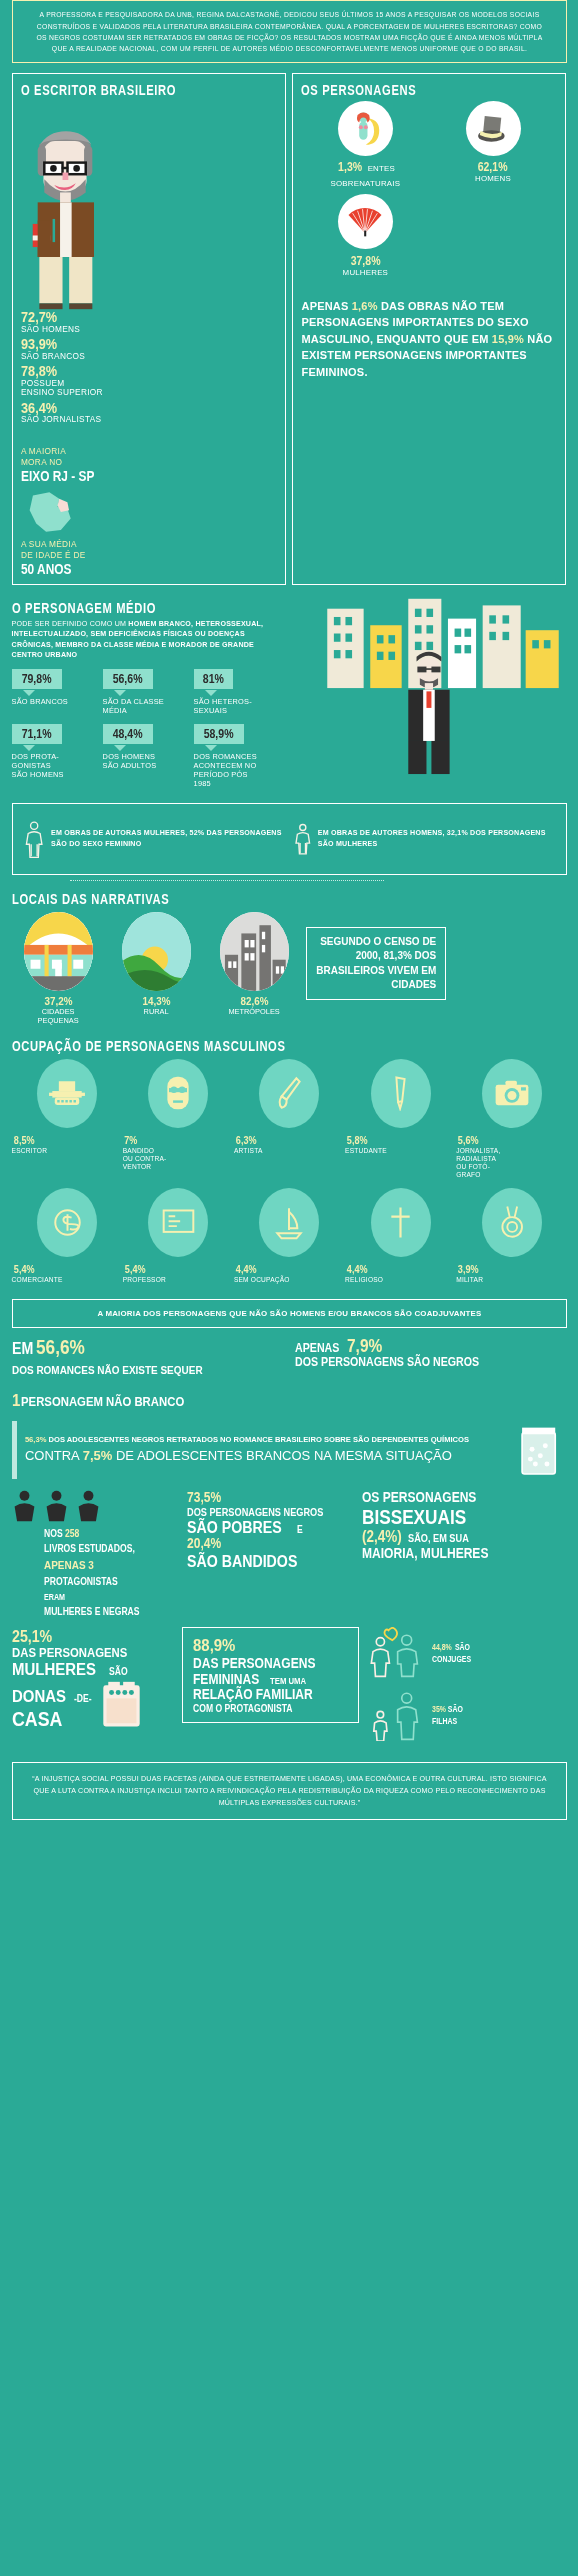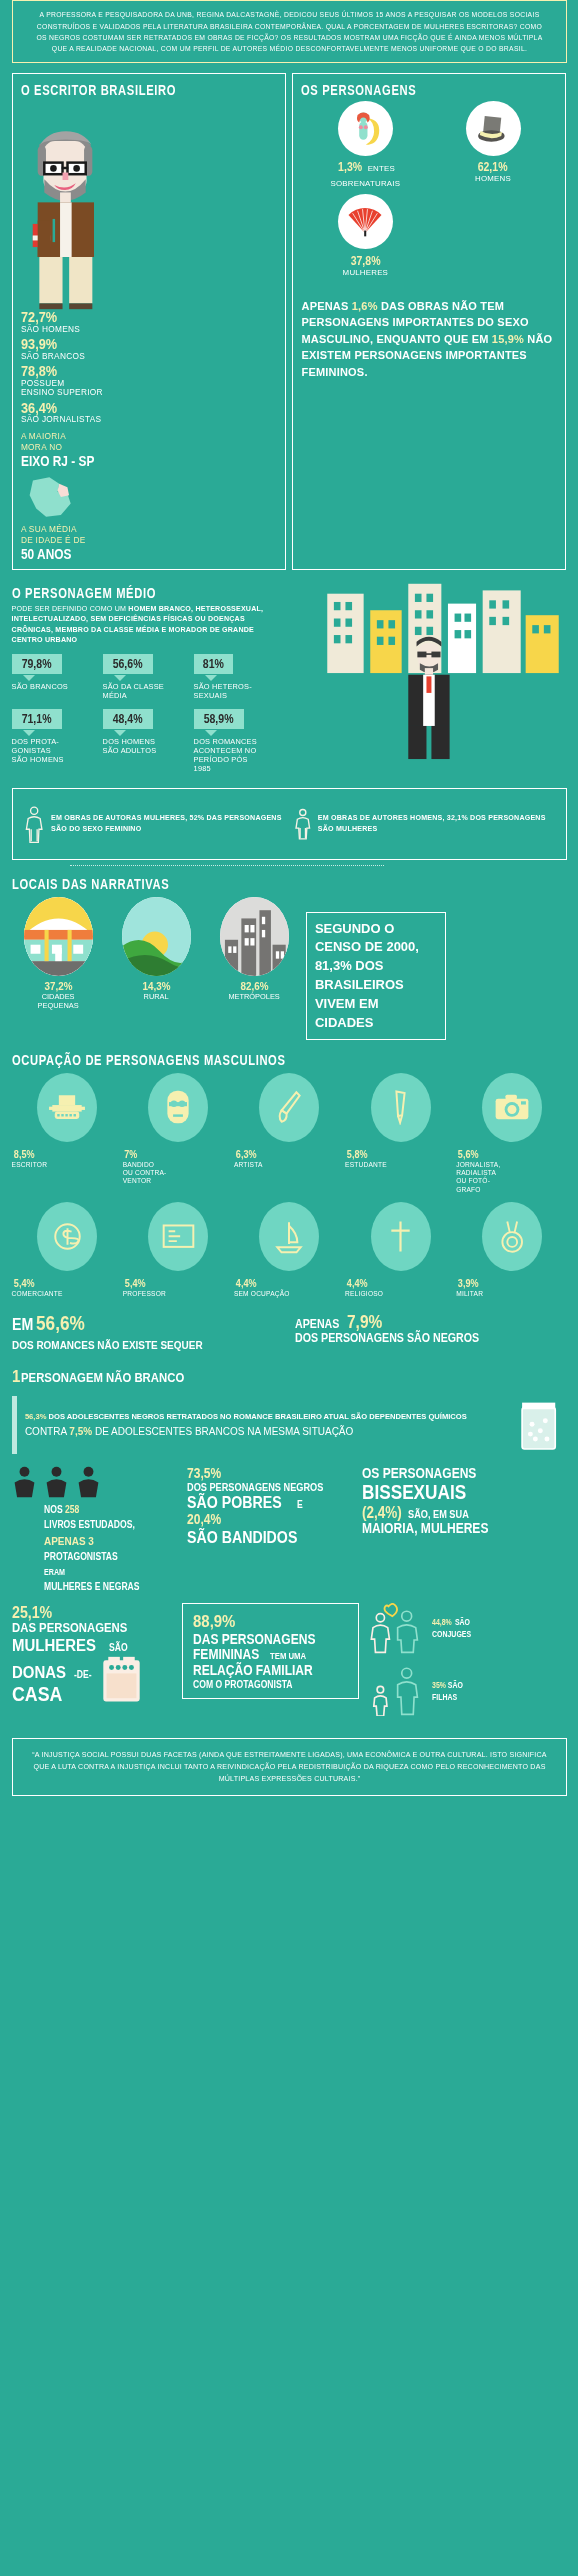--- a/index.html
+++ b/index.html
@@ -96,21 +96,21 @@
   .locais { padding:1.7px 11.6px 6.6px; }
   .loc-row { display:flex; align-items:flex-start; gap:5px; margin-top:5px; }
   .loc-cell { width:93px; text-align:center; position:relative; }
   .loc-oval { width:69px; height:79px; border-radius:50%; overflow:hidden;
               margin:0 auto; position:relative; background:#fff; }
   .locnum { font-family:"Liberation Sans Narrow","Liberation Sans",sans-serif;
             font-weight:bold; font-size:11.6px; color:#f6f0b0; transform:scaleX(.85);
             display:inline-block; margin-top:3.3px;}
   .loclab { font-size:7.4px; line-height:1.2; }
   .censo { border:1.2px solid #fff; padding:6.6px 8.3px; width:140px; margin-top:15px;
-           font-weight:bold; font-size:13px; line-height:1.45; text-align:left;
+           font-weight:bold; font-size:10px; line-height:1.45; text-align:right;
            position:relative; }
   .censo .ar { position:absolute; left:-7.4px; top:43px; width:0; height:0;
                border-top:7.4px solid transparent; border-bottom:7.4px solid transparent;
                border-right:7.4px solid #2aaa96; }
 
   
   .ocu { padding:5px 11.6px 5px; }
   .ocu-grid { display:flex; flex-wrap:wrap; margin-top:5px; }
   .ocu-cell { width:20%; text-align:left; margin-bottom:8.3px; }
   .ocu-oval { width:60px; height:69px; border-radius:50%; background:#6fd6c2;
@@ -131,21 +131,21 @@
   .tbline { font-family:"Liberation Sans Narrow","Liberation Sans",sans-serif;
             font-weight:bold; line-height:1.12; }
   .tbline span { display:inline-block; transform:scaleX(.86); transform-origin:left center;}
 
   
   .ado-wrap { padding:0 11.6px 11.6px; }
   .ado { display:flex; align-items:center; gap:8.3px; }
   .adobar { width:5px; align-self:stretch; background:#bfe9e0; }
   .adotxt { flex:1; }
   .adoline { font-weight:bold; font-size:7.6px; line-height:1.5; }
-  .adoline2 { font-size:10px; line-height:1.5; margin-top:1px; }
+  .adoline2 { font-size:13px; line-height:1.5; margin-top:1px; }
 
   
   .lv { display:flex; gap:10px; padding:0 11.6px 8.3px; }
   .lv-col { }
   .lv1 { width:165px; }
   .lv2 { width:165px; }
   .lv3 { width:198px; }
   .lvsmall { font-family:"Liberation Sans Narrow","Liberation Sans",sans-serif;
              font-weight:bold; font-size:10px; line-height:1.5;padding-left:32px; }
   .lvsmall span { display:inline-block; transform:scaleX(.86); transform-origin:left center;}
@@ -228,21 +228,21 @@
         <div class="writer-stats">
           <div class="wbig">72,7%</div>
           <div class="wlab">SÃO HOMENS</div>
           <div class="wbig">93,9%</div>
           <div class="wlab">SÃO BRANCOS</div>
           <div class="wbig">78,8%</div>
           <div class="wlab" style="white-space:pre-line">POSSUEM
 ENSINO SUPERIOR</div>
           <div class="wbig">36,4%</div>
           <div class="wlab">SÃO JORNALISTAS</div>
-          <div class="wlab cream" style="margin-top:7px">A MAIORIA</div>
+          <div class="wlab cream" style="margin-top:22px">A MAIORIA</div>
           <div class="wlab cream">MORA NO</div>
           <div class="wbig" style="color:#fff;font-size:14px">EIXO RJ - SP</div>
           <div style="margin:5px 0 1.7px">
             <svg width="60" height="46" viewBox="0 0 72 56">
               <path d="M14 8 L34 4 L46 12 L44 22 L56 24 L60 36 L48 50 L30 52 L18 42 L10 26 Z" fill="#8fe0cd"></path>
               <path d="M46 12 L56 16 L58 26 L48 28 L44 20 Z" fill="#f7ddd6"></path>
             </svg>
           </div>
           <div class="wlab cream">A SUA MÉDIA</div>
           <div class="wlab cream">DE IDADE É DE</div>
@@ -623,36 +623,39 @@
             <circle cx="16" cy="28" r="12"></circle>
               <circle cx="16" cy="28" r="6"></circle>
           </svg>
         </div>
         <div><span class="ocunum">3,9%</span></div>
         <div class="oculab">MILITAR</div>
       </div>
     </div>
   </div>
 
+  <div class="coad-wrap">
+    <div class="coad">A MAIORIA DOS PERSONAGENS QUE NÃO SÃO HOMENS E/OU BRANCOS SÃO COADJUVANTES</div>
+  </div>
 
   <div class="two-big">
     <div class="tb">
       <div class="tbline" style="font-size:16.5px"><span>EM </span><span class="cream" style="font-size:20px">56,6%</span><span style="font-size:11.6px"> DOS ROMANCES NÃO EXISTE SEQUER </span></div>
       <div class="tbline" style="font-size:13.2px;margin-top:14px"><span class="cream" style="font-size:17.4px">1</span><span> PERSONAGEM NÃO BRANCO</span></div>
     </div>
     <div class="tb">
       <div class="tbline" style="font-size:12.4px"><span>APENAS </span><span class="cream" style="font-size:18px">7,9%</span><span> DOS PERSONAGENS SÃO NEGROS</span></div>
     </div>
   </div>
 
   <div class="ado-wrap">
     <div class="ado">
       <div class="adobar"></div>
       <div class="adotxt">
-        <div class="adoline"><span class="cream">56,3%</span><span> DOS ADOLESCENTES NEGROS RETRATADOS NO ROMANCE BRASILEIRO ATUAL SÃO DEPENDENTES QUÍMICOS</span></div>
+        <div class="adoline"><span class="cream">56,3%</span><span> DOS ADOLESCENTES NEGROS RETRATADOS NO ROMANCE BRASILEIRO SOBRE SÃO DEPENDENTES QUÍMICOS</span></div>
         <div class="adoline2"><span>CONTRA </span><span class="cream" style="font-weight:bold">7,5%</span><span> DE ADOLESCENTES BRANCOS NA MESMA SITUAÇÃO</span></div>
       </div>
       <svg width="55" height="58" viewBox="0 0 66 70">
         <rect x="12" y="14" width="40" height="50" rx="3" fill="#d9f0ea" stroke="#fff" stroke-width="2"></rect>
         <rect x="12" y="8" width="40" height="8" fill="#fff"></rect>
         <circle cx="24" cy="34" r="3" fill="#fff"></circle>
           <circle cx="34" cy="42" r="3" fill="#fff"></circle>
         <circle cx="28" cy="52" r="3" fill="#fff"></circle>
           <circle cx="40" cy="30" r="3" fill="#fff"></circle>
         <circle cx="42" cy="52" r="3" fill="#fff"></circle>

